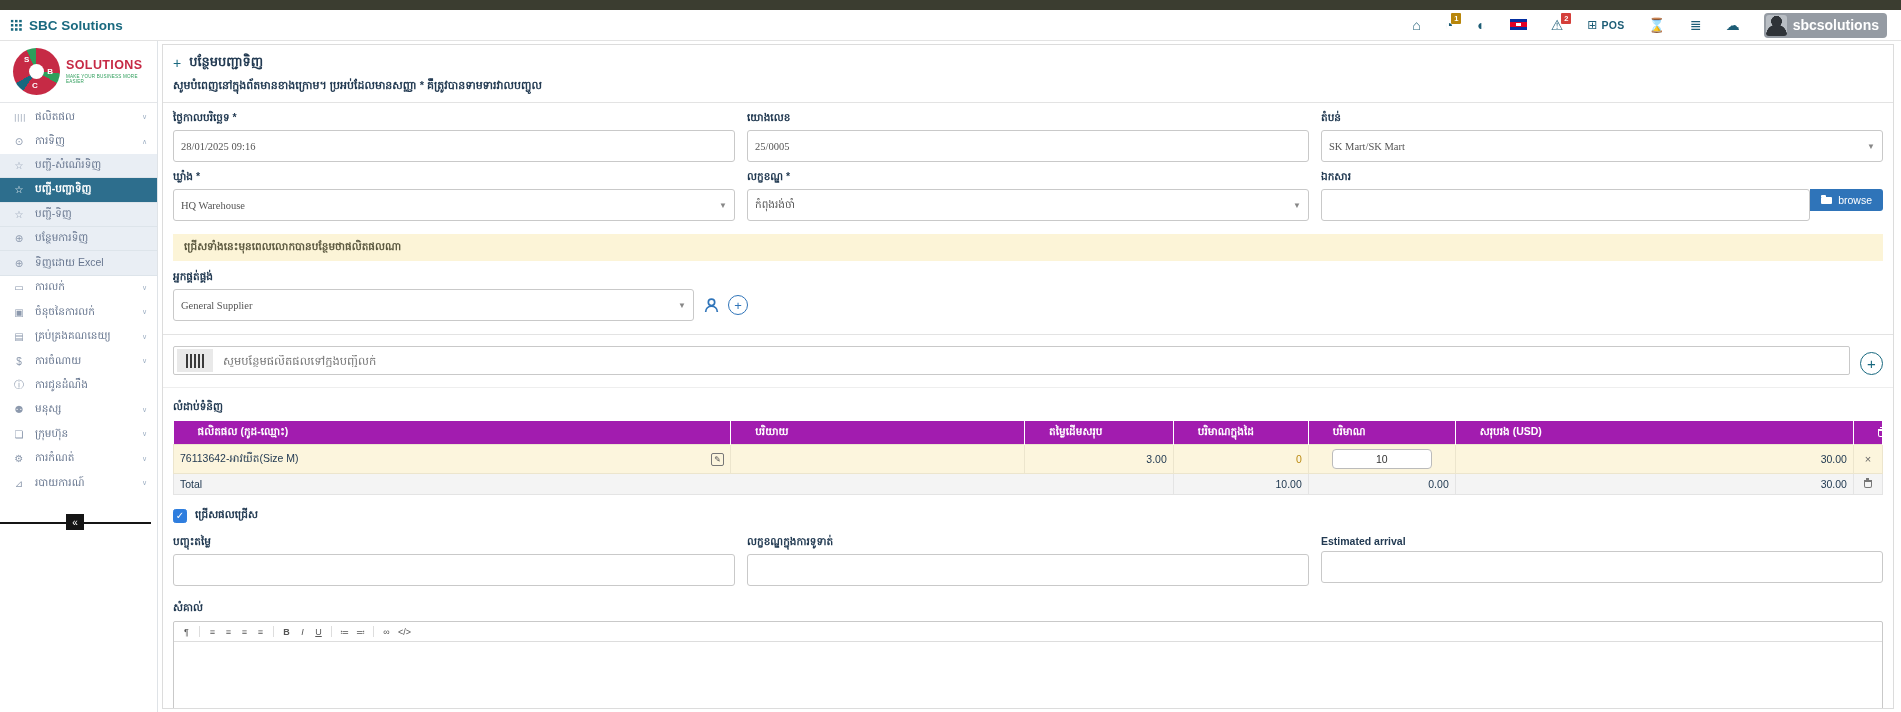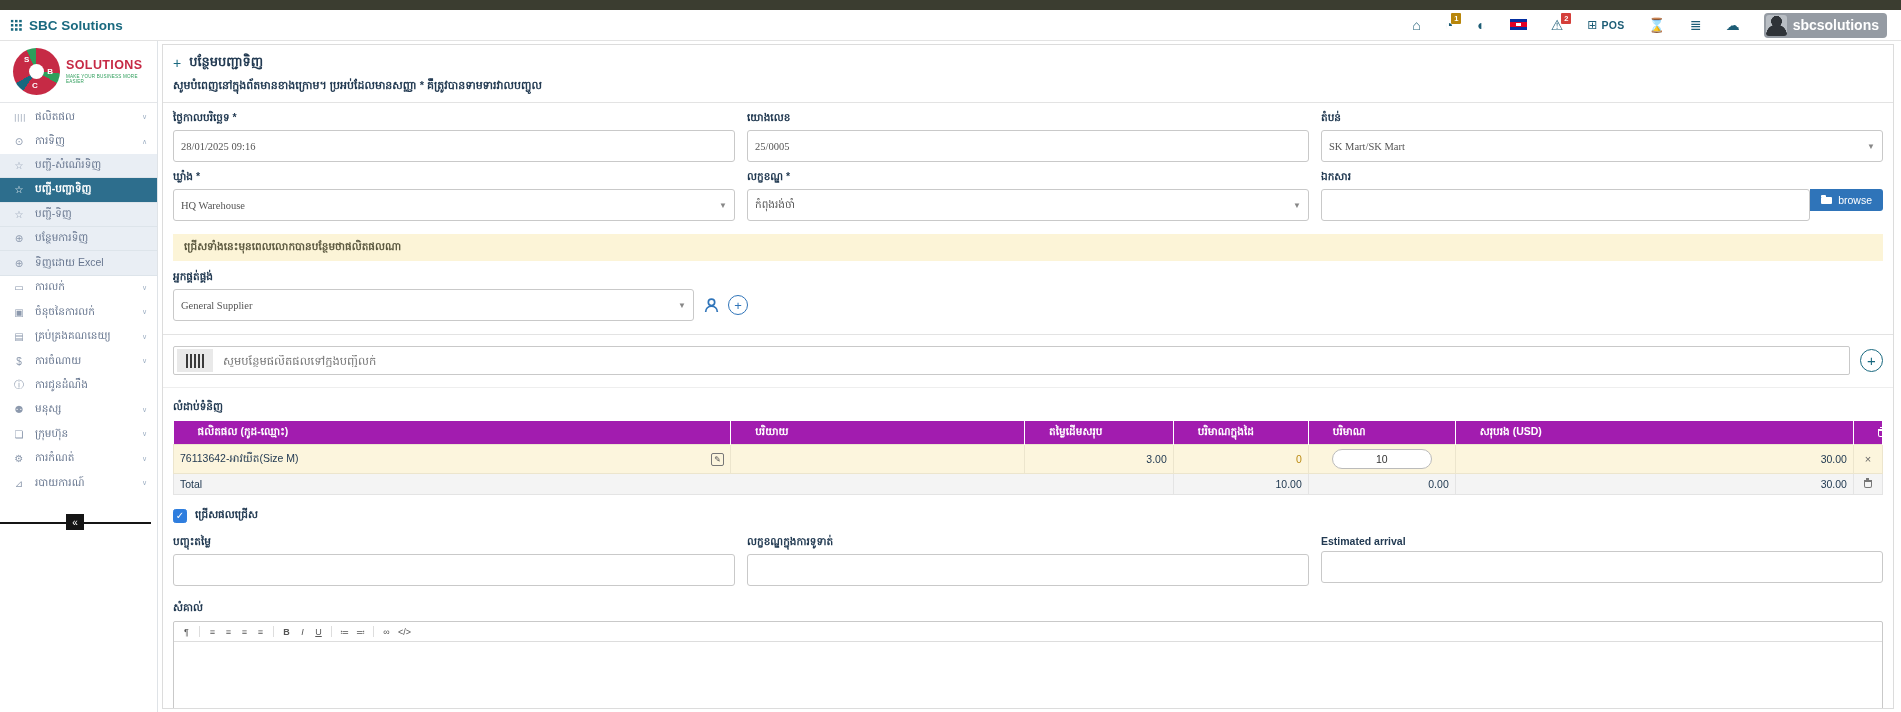--- a/index.html
+++ b/index.html
@@ -90,21 +90,21 @@
   .notice { margin:13px 10px 0; background:#fcf4d7; padding:6px 11px; font-size:10.5px; font-weight:600; color:#5d5a41; }
 
   .supplier-sec { padding:9px 10px 13px; border-bottom:1px solid #e3e3e3; }
   .supplier-controls { display:flex; gap:7px; align-items:center; width:575px; }
   .supplier-controls .select { flex:1; }
   .round-btn { width:20px; height:20px; border:1.5px solid #2f74b9; border-radius:50%; color:#2f74b9;
     display:flex; align-items:center; justify-content:center; font-size:13px; cursor:pointer; flex-shrink:0; background:#fff; }
   .person-btn { border:none; width:20px; }
 
   .barcode-sec { padding:11px 10px 12px; border-bottom:1px solid #eee; }
-  .barcode-wrap { display:flex; align-items:center; gap:10px; }
+  .barcode-wrap { display:flex; align-items:flex-end; gap:10px; }
   .barcode-input { flex:1; height:29px; border:1px solid #c9c9c9; border-radius:2px; display:flex; align-items:center; background:#fff; }
   .bc-box { width:36px; height:23px; margin-left:3px; background:#e9e9e9; display:flex; align-items:center; justify-content:center; }
   .bc-bars { width:19px; height:14px; background:repeating-linear-gradient(90deg,#3a3a3a 0 2px,transparent 2px 4px); }
   .barcode-input input { flex:1; border:none; font-size:11.5px; color:#555; padding:0 10px; font-family:inherit; background:transparent; }
   .bc-add { width:23px; height:23px; border:1.7px solid #19697f; color:#19697f; border-radius:50%;
     font-size:15px; display:flex; align-items:center; justify-content:center; cursor:pointer; flex-shrink:0; }
 
   .items-label { padding:12px 10px 6px; font-size:10.5px; font-weight:bold; }
   table.ptable { border-collapse:collapse; width:calc(100% - 20px); margin:0 10px; font-size:10.5px; table-layout:fixed; }
   .ptable th { background:#a21caf; color:#fff; text-align:left; font-weight:bold; padding:4px 24px;
@@ -112,21 +112,21 @@
   .ptable td { padding:4px 6px; border:1px solid #ece5cd; }
   .ptable tr.prow { background:#fcf5dd; }
   .ptable tr.trow { background:#f4f4f4; font-weight:normal; }
   .ptable tr.trow td { border-color:#e4e4e4; }
   .tr-right { text-align:right; }
   .tr-center { text-align:center; }
   .inhand-val { color:#bb8a12; }
   .prod-cell { display:flex; align-items:center; justify-content:space-between; }
   .edit-ico { border:1px solid #777; border-radius:2px; width:13px; height:13px; font-size:8px;
     display:flex; align-items:center; justify-content:center; color:#555; cursor:pointer; }
-  .qty-input { width:100px; height:20px; border:1px solid #bbb; border-radius:10px; text-align:center;
+  .qty-input { width:100px; height:20px; border:1px solid #bbb; border-radius:4px; text-align:center;
     font-size:10.5px; color:#333; font-family:inherit; }
   .remove-x { color:#666; font-size:11px; cursor:pointer; text-align:center; }
   .trash { display:inline-block; width:8px; height:8px; border:1.3px solid currentColor; border-top-width:2px; border-radius:0 0 2px 2px; position:relative; cursor:pointer; }
   .trash::before { content:""; position:absolute; top:-4px; left:1px; width:3px; height:1.5px; background:currentColor; }
   .th-trash { color:#fff; text-align:center; } .td-trash { color:#777; text-align:center; }
 
   .check-row { padding:13px 10px 0; display:flex; align-items:center; gap:8px; font-size:10.5px; font-weight:bold; }
   .checkbox { width:14px; height:14px; background:#2f7ede; border:1px solid #2f7ede; border-radius:2.5px;
     color:#fff; font-size:10px; display:flex; align-items:center; justify-content:center; cursor:pointer; }
 

